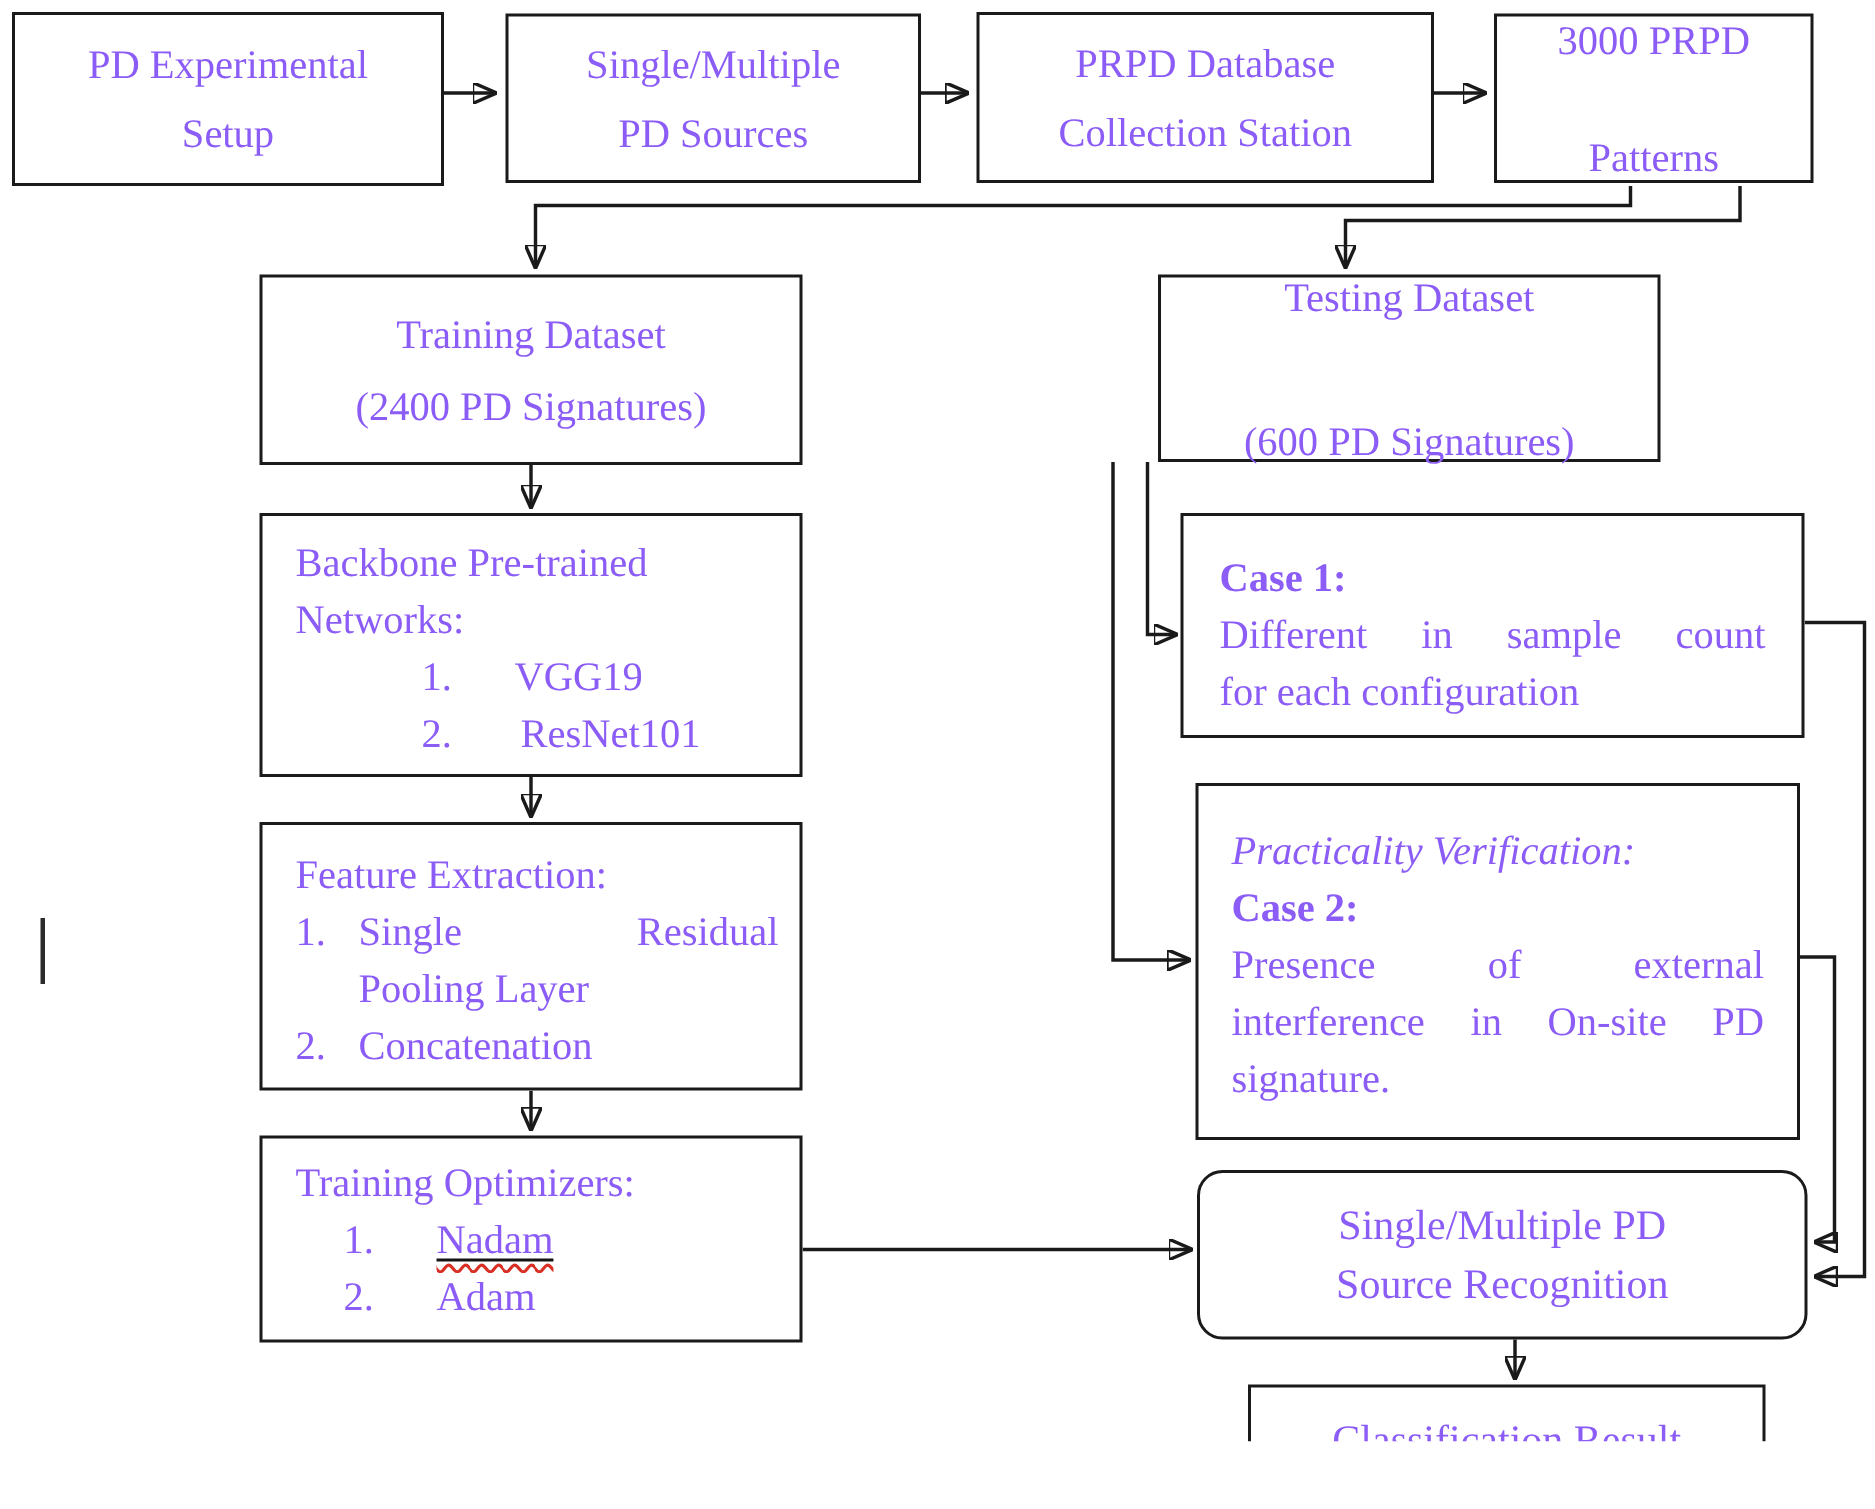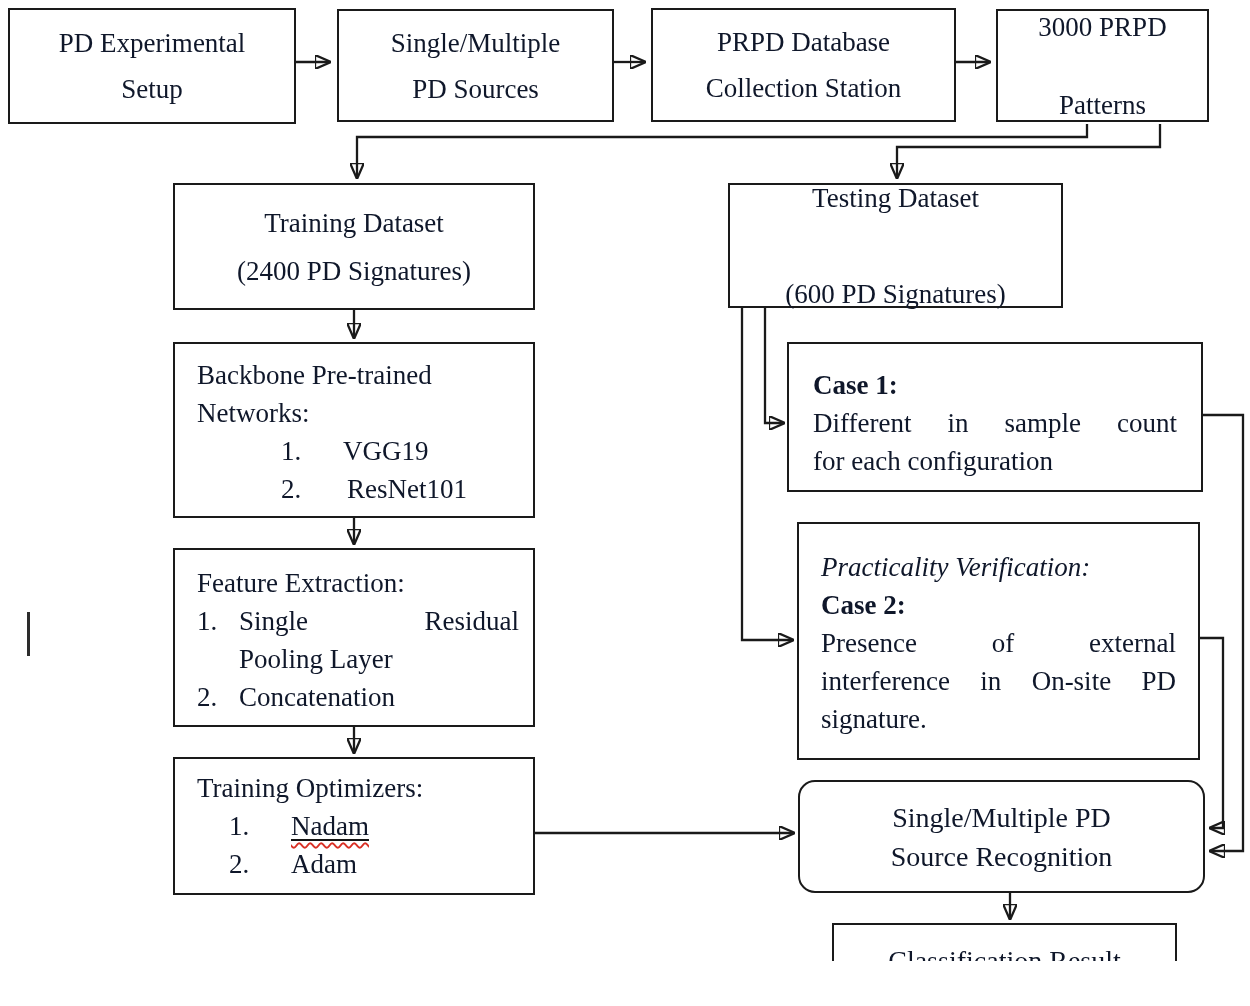--- a/index.html
+++ b/index.html
@@ -2,21 +2,21 @@
 <html><head>
 <meta charset="utf-8">
 <style>
   html, body { margin: 0; padding: 0; background: #ffffff; }
   #canvas {
     position: relative;
     width: 1250px;
     height: 961px;
     background: #ffffff;
     font-family: "Liberation Serif", "DejaVu Serif", serif;
-    color: #0f172a;
+    color: #8b5cf6;
     overflow: hidden;
   }
   .box {
     position: absolute;
     background: #ffffff;
     border: 2.5px solid #1a1a1a;
     box-sizing: border-box;
     font-size: 27px;
     line-height: 38px;
   }
@@ -107,21 +107,21 @@
   <div class="box box--center toprow" style="left:996px; top:9px; width:213px; height:113px;gap:32px;">
     <div>3000 PRPD</div>
     <div>Patterns</div>
   </div>
 
   <div class="box box--center dataset" style="left:173px; top:183px; width:362px; height:127px;">
     <div>Training Dataset</div>
     <div>(2400 PD Signatures)</div>
   </div>
 
-  <div class="box box--center dataset" style="left:728px; top:183px; width:335px; height:125px;gap:48px;">
+  <div class="box box--center dataset" style="left:772px; top:183px; width:335px; height:125px;gap:48px;">
     <div>Testing Dataset</div>
     <div>(600 PD Signatures)</div>
   </div>
 
   <div class="box listbox" style="left:173px; top:342px; width:362px; height:176px;">
     <div>Backbone Pre-trained Networks:</div>
     <div class="ml-backbone">
       <div class="li">
         <span class="num">1.</span>
         <span>VGG19</span>

